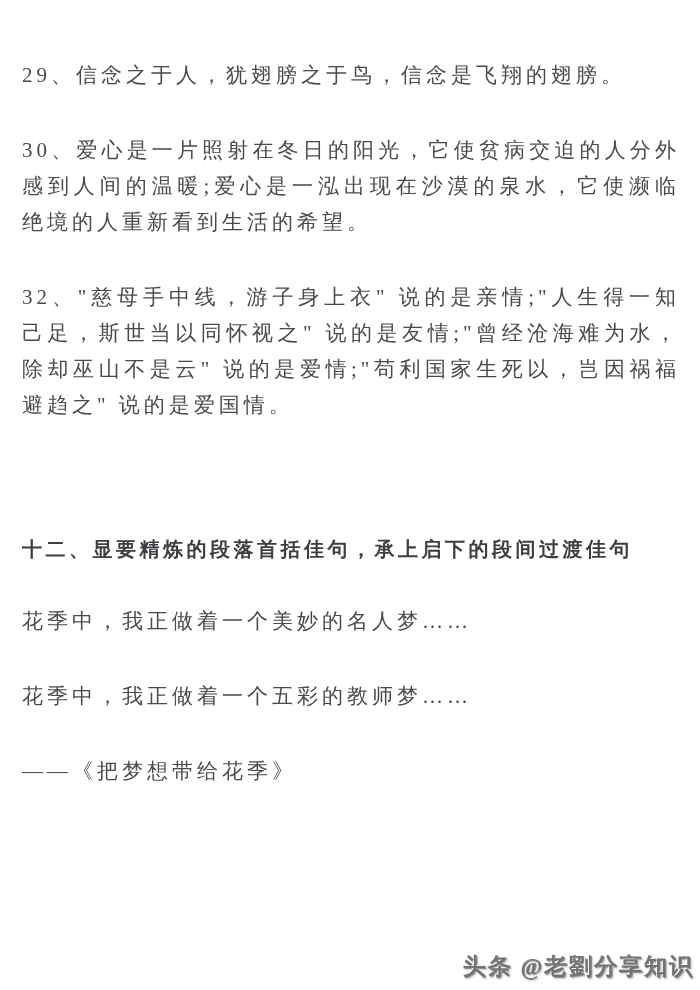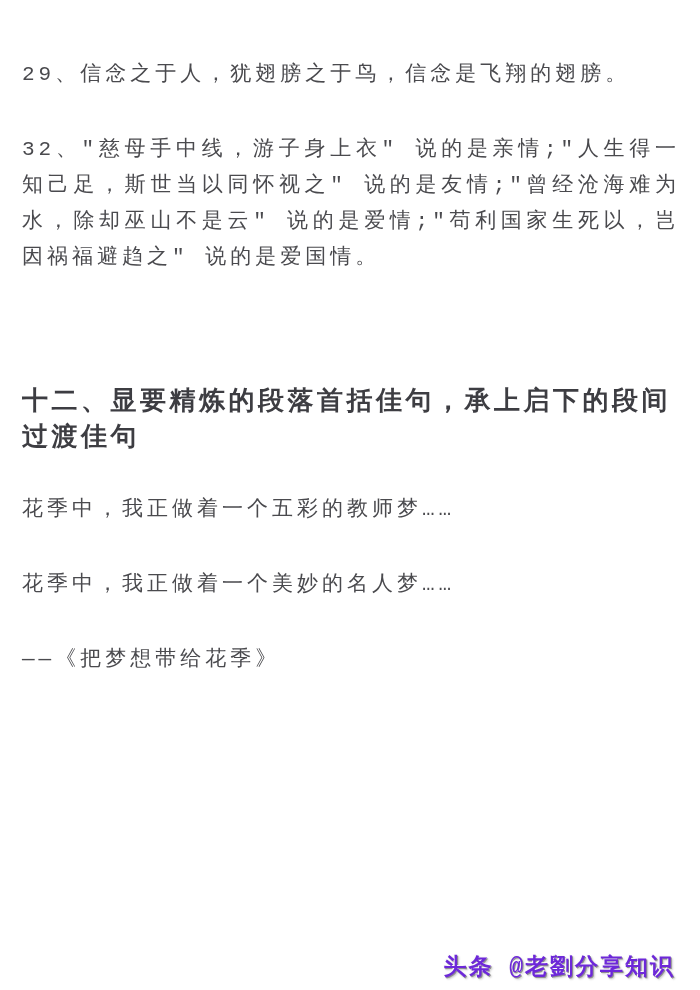--- a/index.html
+++ b/index.html
@@ -8,66 +8,67 @@
     background: #ffffff;
   }
   .page {
     position: relative;
     width: 700px;
     height: 990px;
     box-sizing: border-box;
     background: #ffffff;
     padding: 57px 20px 0 22px;
     overflow: hidden;
-    font-family: Liberation Mono, monospace;
+    font-family: Liberation Serif, serif;
   }
   .para {
     margin: 0 0 39px 0;
     font-size: 21px;
     line-height: 36px;
     letter-spacing: 4px;
     color: #4a4a4e;
     text-align: justify;
     text-justify: inter-ideograph;
   }
   .section-heading {
     margin: 108px 0 36px 0;
-    font-size: 26px;
+    font-size: 20px;
     line-height: 36px;
     font-weight: bold;
     letter-spacing: 3.5px;
     color: #3d3d42;
   }
   .attribution {
     margin-bottom: 0;
   }
   .watermark {
     position: absolute;
-    right: 25px;
+    right: 6px;
     bottom: 8px;
     font-size: 23px;
     font-weight: bold;
     letter-spacing: 2px;
-    color: #6d28d9;
+    color: #737373;
     text-shadow:
       -1px -1px 0 #fafafa,
        1px  1px 0 #8f8f8f,
        2px  2px 2px #cccccc;
     white-space: nowrap;
   }
 </style>
 </head>
 <body>
 
 <div class="page">
 
   <p class="para">29、信念之于人，犹翅膀之于鸟，信念是飞翔的翅膀。</p>
+  <p class="para">30、爱心是一片照射在冬日的阳光，它使贫病交迫的人分外感到人间的温暖;爱心是一泓出现在沙漠的泉水，它使濒临绝境的人重新看到生活的希望。</p>
   <p class="para">32、"慈母手中线，游子身上衣" 说的是亲情;"人生得一知己足，斯世当以同怀视之" 说的是友情;"曾经沧海难为水，除却巫山不是云" 说的是爱情;"苟利国家生死以，岂因祸福避趋之" 说的是爱国情。</p>
 
   <h2 class="section-heading">十二、显要精炼的段落首括佳句，承上启下的段间过渡佳句</h2>
 
+  <p class="para">花季中，我正做着一个美妙的名人梦……</p>
   <p class="para">花季中，我正做着一个五彩的教师梦……</p>
-  <p class="para">花季中，我正做着一个美妙的名人梦……</p>
   <p class="para attribution">——《把梦想带给花季》</p>
 
   <div class="watermark">头条 @老劉分享知识</div>
 
 </div>
 
 </body></html>

